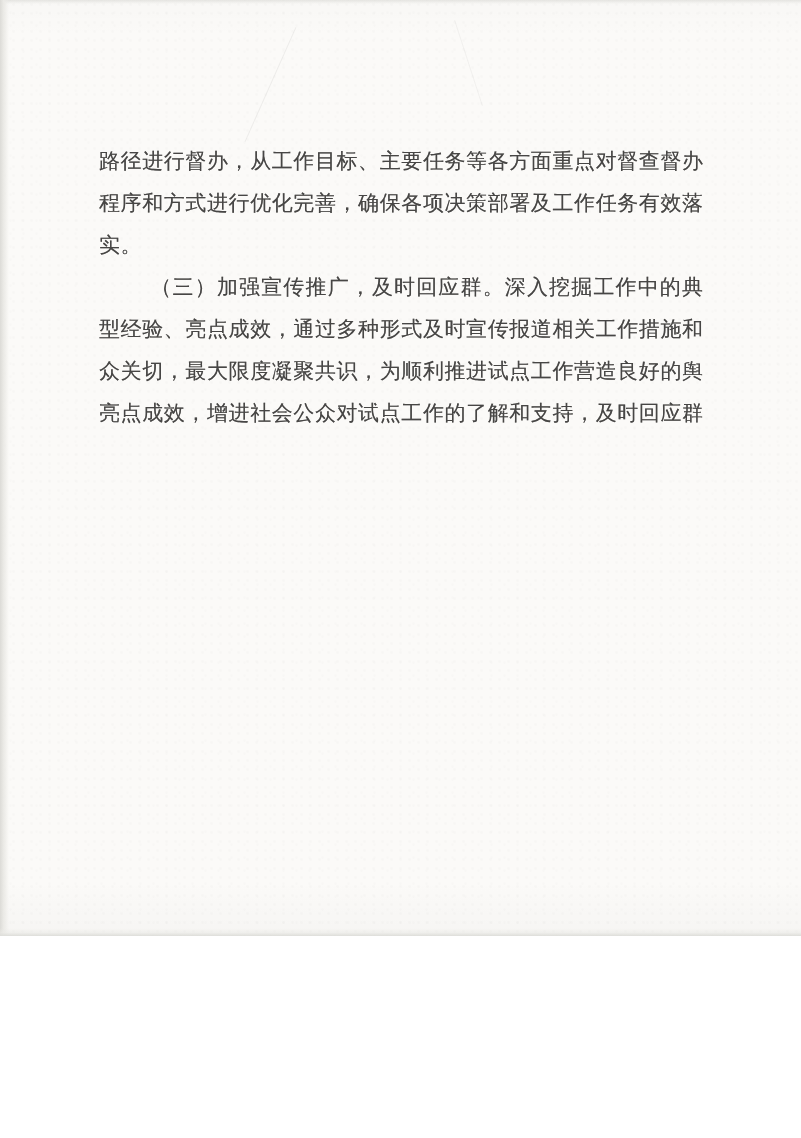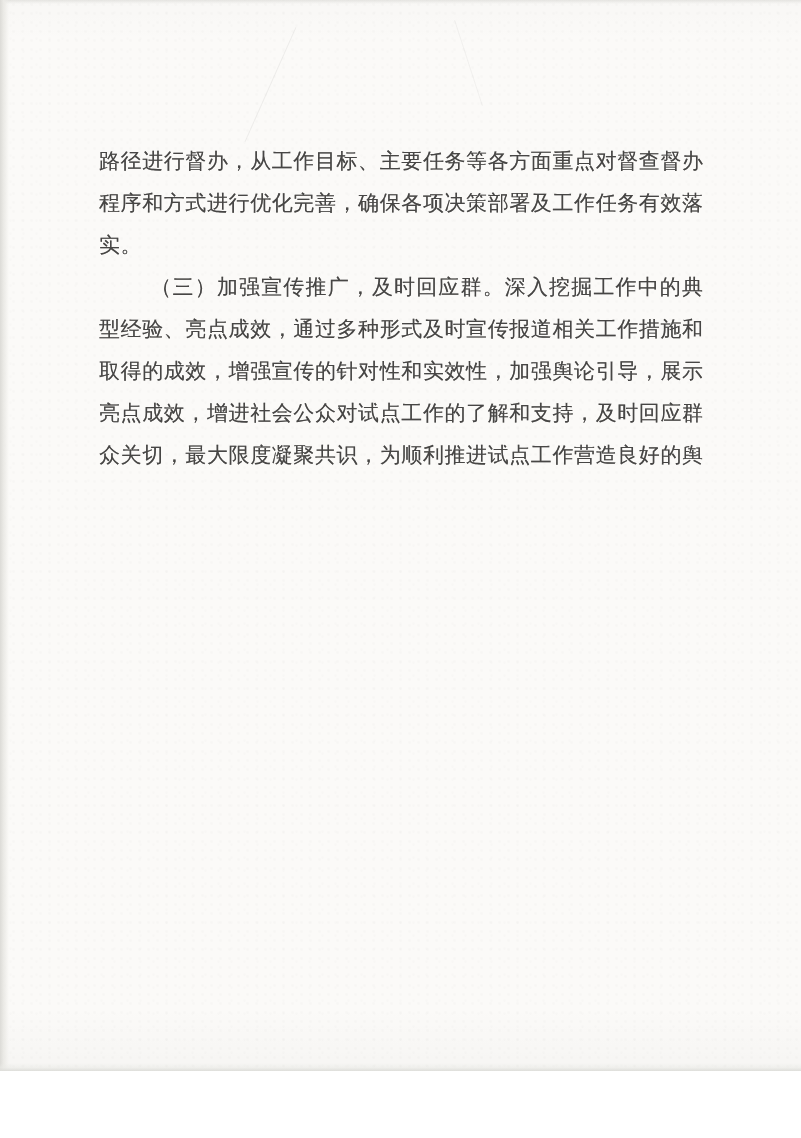--- a/index.html
+++ b/index.html
@@ -3,21 +3,21 @@
 <meta charset="utf-8">
 <style>
   html, body {
     margin: 0;
     padding: 0;
     background: #ffffff;
   }
   #scan-page {
     position: relative;
     width: 801px;
-    height: 1071px;
+    height: 936px;
     overflow: hidden;
     background-color: #fbfaf8;
     
     background-image:
       radial-gradient(rgba(90,90,85,0.018) 1px, transparent 1.6px),
       radial-gradient(rgba(90,90,85,0.014) 1px, transparent 1.6px),
       linear-gradient(180deg, rgba(0,0,0,0.012) 0%, rgba(0,0,0,0) 4%, rgba(0,0,0,0) 94%, rgba(0,0,0,0.02) 100%);
     background-size: 9px 9px, 13px 13px, 100% 100%;
     background-position: 0 0, 4px 6px, 0 0;
     font-family: "Liberation Serif", "DejaVu Serif", serif;
@@ -94,19 +94,18 @@
 
     <div>
       <div class="text-line">路径进行督办，从工作目标、主要任务等各方面重点对督查督办</div>
       <div class="text-line">程序和方式进行优化完善，确保各项决策部署及工作任务有效落</div>
       <div class="text-line para-end">实。</div>
     </div>
 
     <div>
       <div class="text-line first-indent">（三）加强宣传推广，及时回应群。深入挖掘工作中的典</div>
       <div class="text-line">型经验、亮点成效，通过多种形式及时宣传报道相关工作措施和</div>
-      <div class="text-line">取得的成效，增强宣传的针对性和实效性，加强舆论引导，展示</div>
+      <div class="text-line">众关切，最大限度凝聚共识，为顺利推进试点工作营造良好的舆</div>
       <div class="text-line">亮点成效，增进社会公众对试点工作的了解和支持，及时回应群</div>
-      <div class="text-line">众关切，最大限度凝聚共识，为顺利推进试点工作营造良好的舆</div>
     </div>
 
   </div>
 </div>
 
 </body></html>

